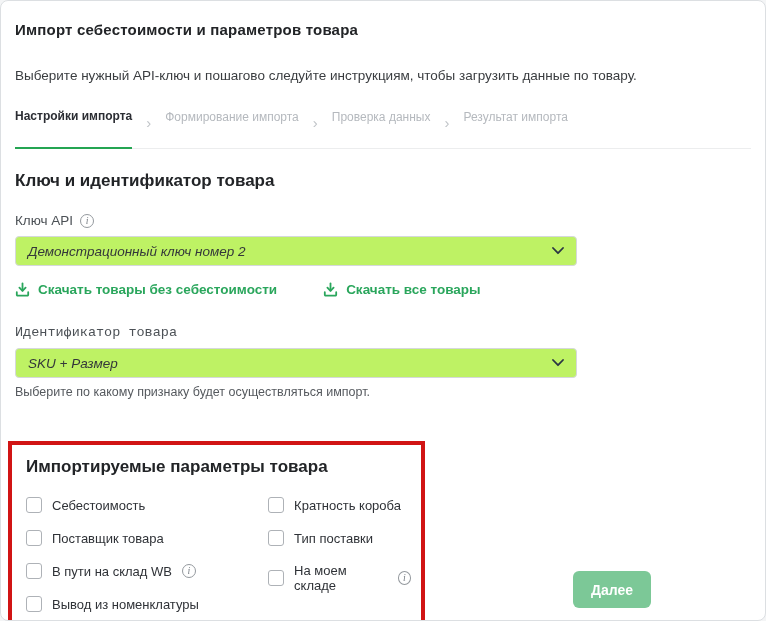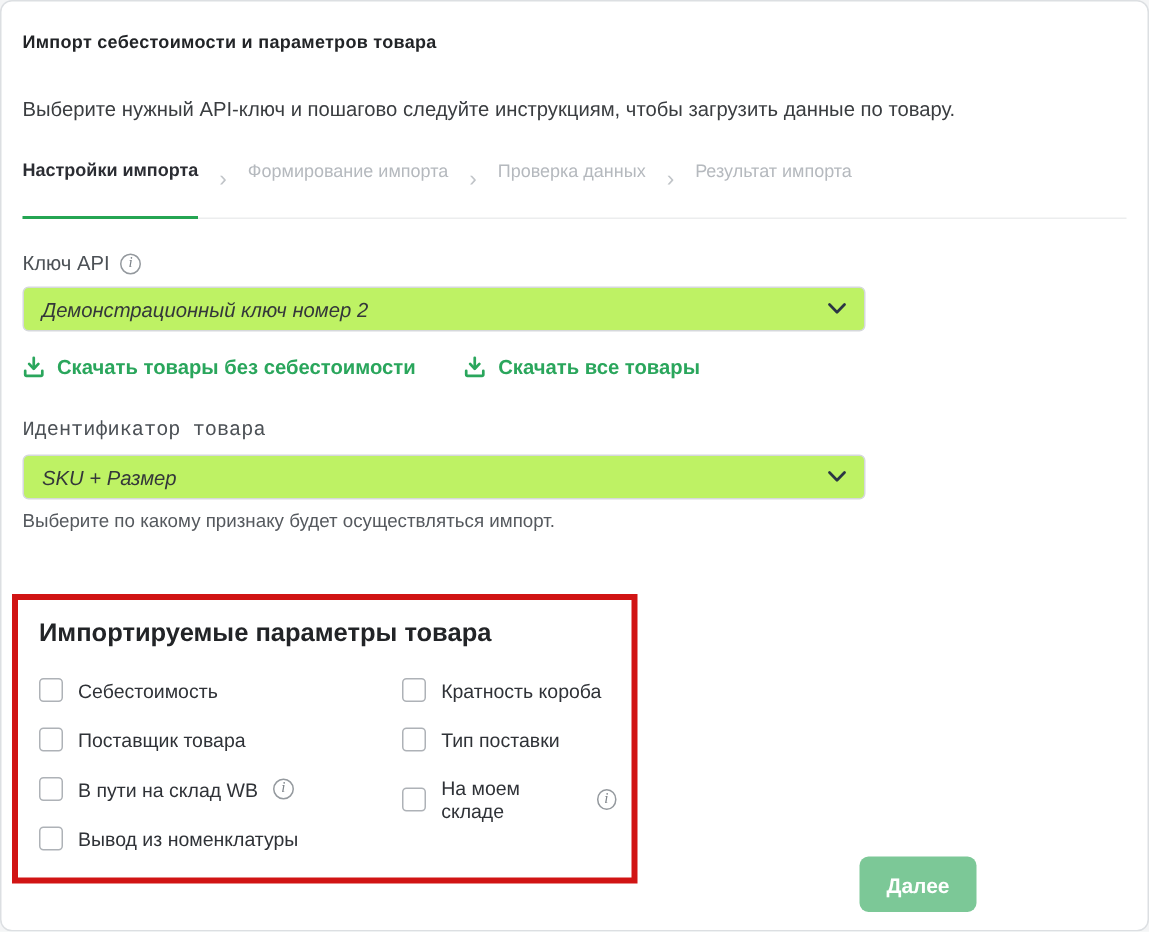--- a/index.html
+++ b/index.html
@@ -12,21 +12,21 @@
   .card {
     width: 766px; height: 621px;
     background: #ffffff;
     border: 1px solid #dcdfe2;
     border-radius: 8px;
     padding: 18px 14px 0 14px;
     position: relative;
     overflow: hidden;
   }
   .page-title {
-    font-size: 12px;
+    font-size: 15px;
     font-weight: bold;
     color: #222427;
     letter-spacing: 0.2px;
     margin-top: 2px;
   }
   .page-subtitle {
     margin-top: 30px;
     font-size: 13.5px;
     color: #3a3d40;
   }
@@ -97,21 +97,21 @@
     padding: 0 12px;
     font-size: 13.5px;
     color: #34373a;
     cursor: pointer;
     font-style: italic;
   }
   .select svg { flex: 0 0 auto; }
   .links-row {
     display: flex;
     align-items: center;
-    gap: 32px;
+    gap: 46px;
     margin-top: 16px;
   }
   .dl-link {
     display: inline-flex;
     align-items: center;
     gap: 8px;
     color: #2aa65c;
     font-size: 13.5px;
     font-weight: bold;
     text-decoration: none;
@@ -184,20 +184,21 @@
   <nav class="steps">
     <span class="step active">Настройки импорта</span>
     <span class="step-sep">›</span>
     <span class="step inactive">Формирование импорта</span>
     <span class="step-sep">›</span>
     <span class="step inactive">Проверка данных</span>
     <span class="step-sep">›</span>
     <span class="step inactive">Результат импорта</span>
   </nav>
 
+  <h2 class="section-heading">Ключ и идентификатор товара</h2>
 
   <div class="field-label">
     <span>Ключ API</span>
     <span class="info-icon">i</span>
   </div>
   <div class="select">
     <span>Демонстрационный ключ номер 2</span>
     <svg width="12" height="8" viewBox="0 0 12 8">
       <polyline points="1,1 6,6.2 11,1" fill="none" stroke="#2b3644" stroke-width="1.8" stroke-linecap="round" stroke-linejoin="round"></polyline>
     </svg>

